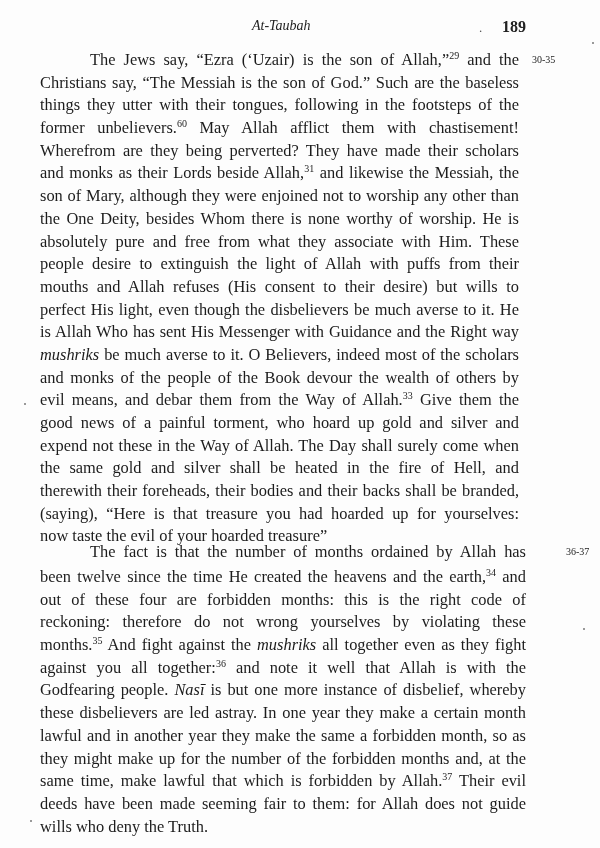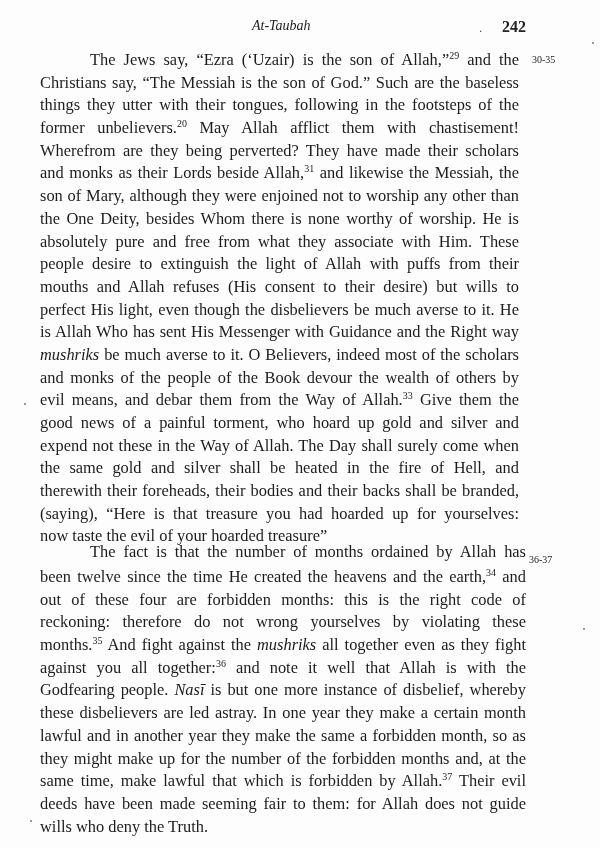--- a/index.html
+++ b/index.html
@@ -15,37 +15,37 @@
   .para .line { display:block; height:22.7px; line-height:22.7px; white-space:nowrap; text-align:justify; text-align-last:justify; }
   .para .line.last { text-align-last:left; }
   .para .line.first { text-indent:50px; }
   .p1 { top:49px; width:479px; }
   .p2 { top:541px; width:486px; }
   .para .line.first2 { text-indent:50px; height:25px; }
   sup { font-size:10px; line-height:0; vertical-align:super; }
   i { }
   .verse-ref { position:absolute; font-size:10px; color:#222; }
   .v1 { left:532px; top:49px; line-height:22.7px; }
-  .v2 { left:529px; top:541px; line-height:22.7px;margin-top:8px; }
+  .v2 { left:566px; top:541px; line-height:22.7px; }
   .speck { position:absolute; width:2px; height:2px; background:#777; border-radius:1px; }
 </style>
 </head>
 <body>
 
 <div class="header">
   <span class="running-title">At-Taubah</span>
   <span class="header-dot">.</span>
-  <span class="page-number">242</span>
+  <span class="page-number">189</span>
 </div>
 
 <div class="para p1">
     <span class="line first">The Jews say, “Ezra (‘Uzair) is the son of Allah,”<sup>29</sup> and the</span>
     <span class="line">Christians say, “The Messiah is the son of God.” Such are the baseless</span>
     <span class="line">things they utter with their tongues, following in the footsteps of the</span>
-    <span class="line">former unbelievers.<sup>20</sup> May Allah afflict them with chastisement!</span>
+    <span class="line">former unbelievers.<sup>60</sup> May Allah afflict them with chastisement!</span>
     <span class="line">Wherefrom are they being perverted? They have made their scholars</span>
     <span class="line">and monks as their Lords beside Allah,<sup>31</sup> and likewise the Messiah, the</span>
     <span class="line">son of Mary, although they were enjoined not to worship any other than</span>
     <span class="line">the One Deity, besides Whom there is none worthy of worship. He is</span>
     <span class="line">absolutely pure and free from what they associate with Him. These</span>
     <span class="line">people desire to extinguish the light of Allah with puffs from their</span>
     <span class="line">mouths and Allah refuses (His consent to their desire) but wills to</span>
     <span class="line">perfect His light, even though the disbelievers be much averse to it. He</span>
     <span class="line">is Allah Who has sent His Messenger with Guidance and the Right way</span>
     <span class="line"><i>mushriks</i> be much averse to it. O Believers, indeed most of the scholars</span>

